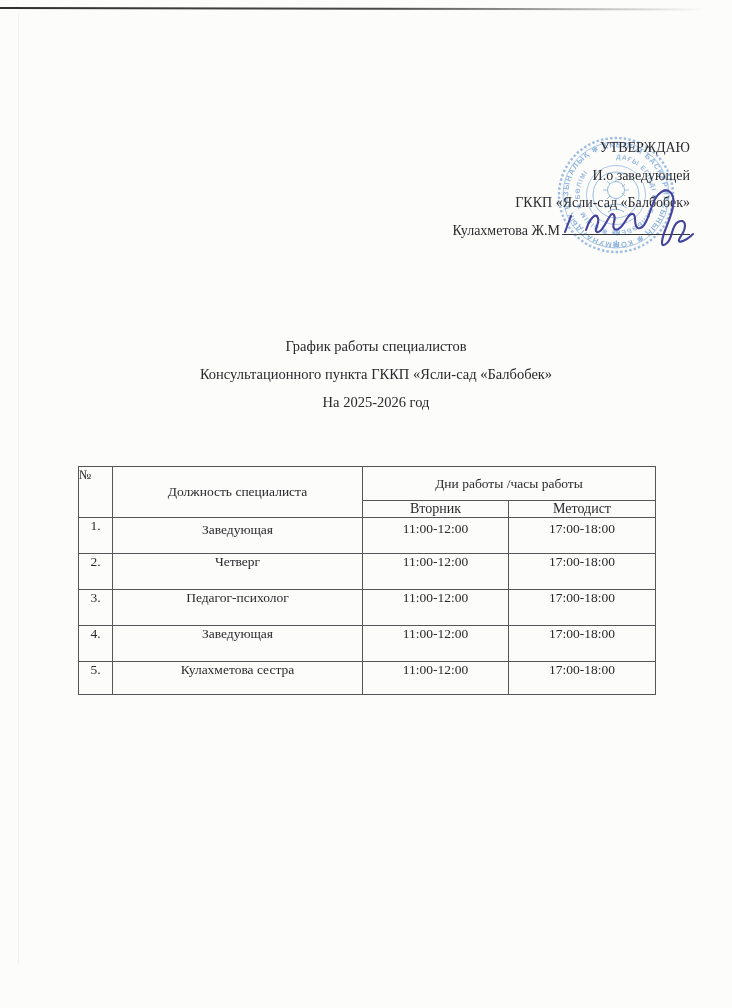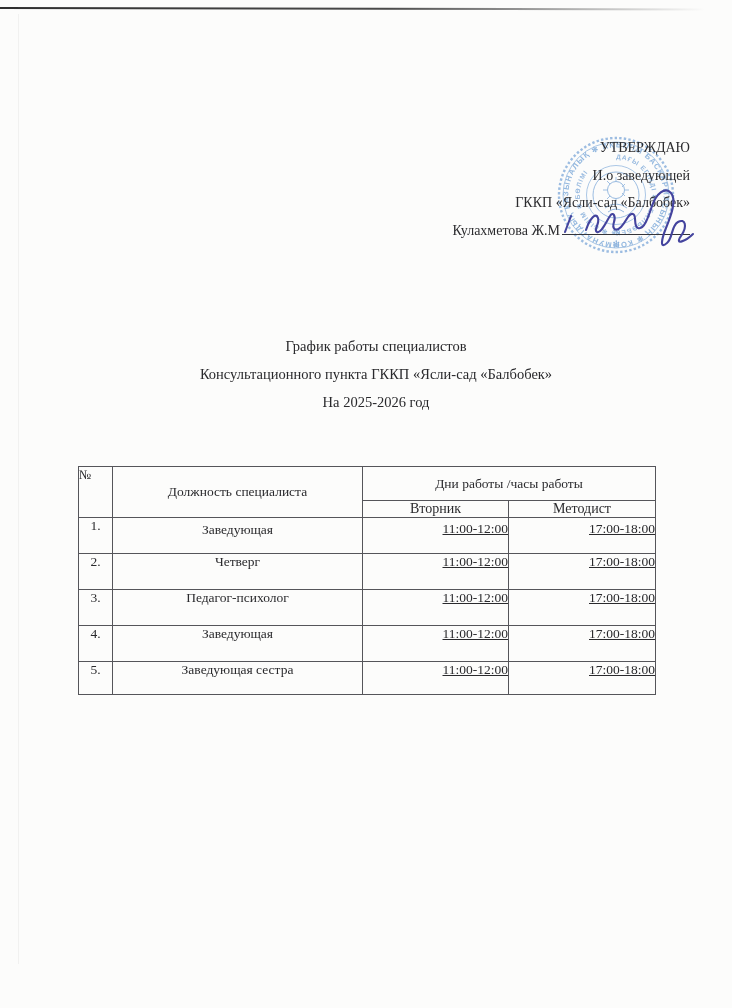--- a/index.html
+++ b/index.html
@@ -54,21 +54,21 @@
   tr.hdr-1 { height: 34px; }
   tr.hdr-2 { height: 17px; }
   tr.data-row { height: 36px; }
   tr.data-row.last { height: 33px; }
   th.no-col   { text-align: left; vertical-align: top; padding: 3px 0 0 8px; font-size: 13px; }
   th.pos-col  { vertical-align: middle; padding-top: 10px; }
   th.days-col { text-align: center; vertical-align: middle; }
   th.day-col  { text-align: center; vertical-align: middle; font-size: 14px; }
   td.num  { text-align: center; vertical-align: top; padding-top: 2px; }
   td.pos  { text-align: center; vertical-align: top; padding-top: 7px; }
-  td.time { text-align: right; vertical-align: top; padding-top: 9px; text-decoration: underline; }
+  td.time { text-align: center; vertical-align: top; padding-top: 9px; }
   tr.first td.time { padding-top: 3px; }
   tr.first td.pos  { padding-top: 4px; }
 </style>
 </head>
 <body>
 
 <div class="page">
 
   <div class="scan-top-line"></div>
   <div class="scan-left-line"></div>
@@ -173,20 +173,20 @@
       <td class="time">17:00-18:00</td>
     </tr>
     <tr class="data-row">
       <td class="num">4.</td>
       <td class="pos">Заведующая</td>
       <td class="time">11:00-12:00</td>
       <td class="time">17:00-18:00</td>
     </tr>
     <tr class="data-row last">
       <td class="num">5.</td>
-      <td class="pos">Заведующая сестра</td>
+      <td class="pos">Кулахметова сестра</td>
       <td class="time">11:00-12:00</td>
       <td class="time">17:00-18:00</td>
     </tr>
   </tbody>
     </table>
 
 </div>
 
 </body></html>

